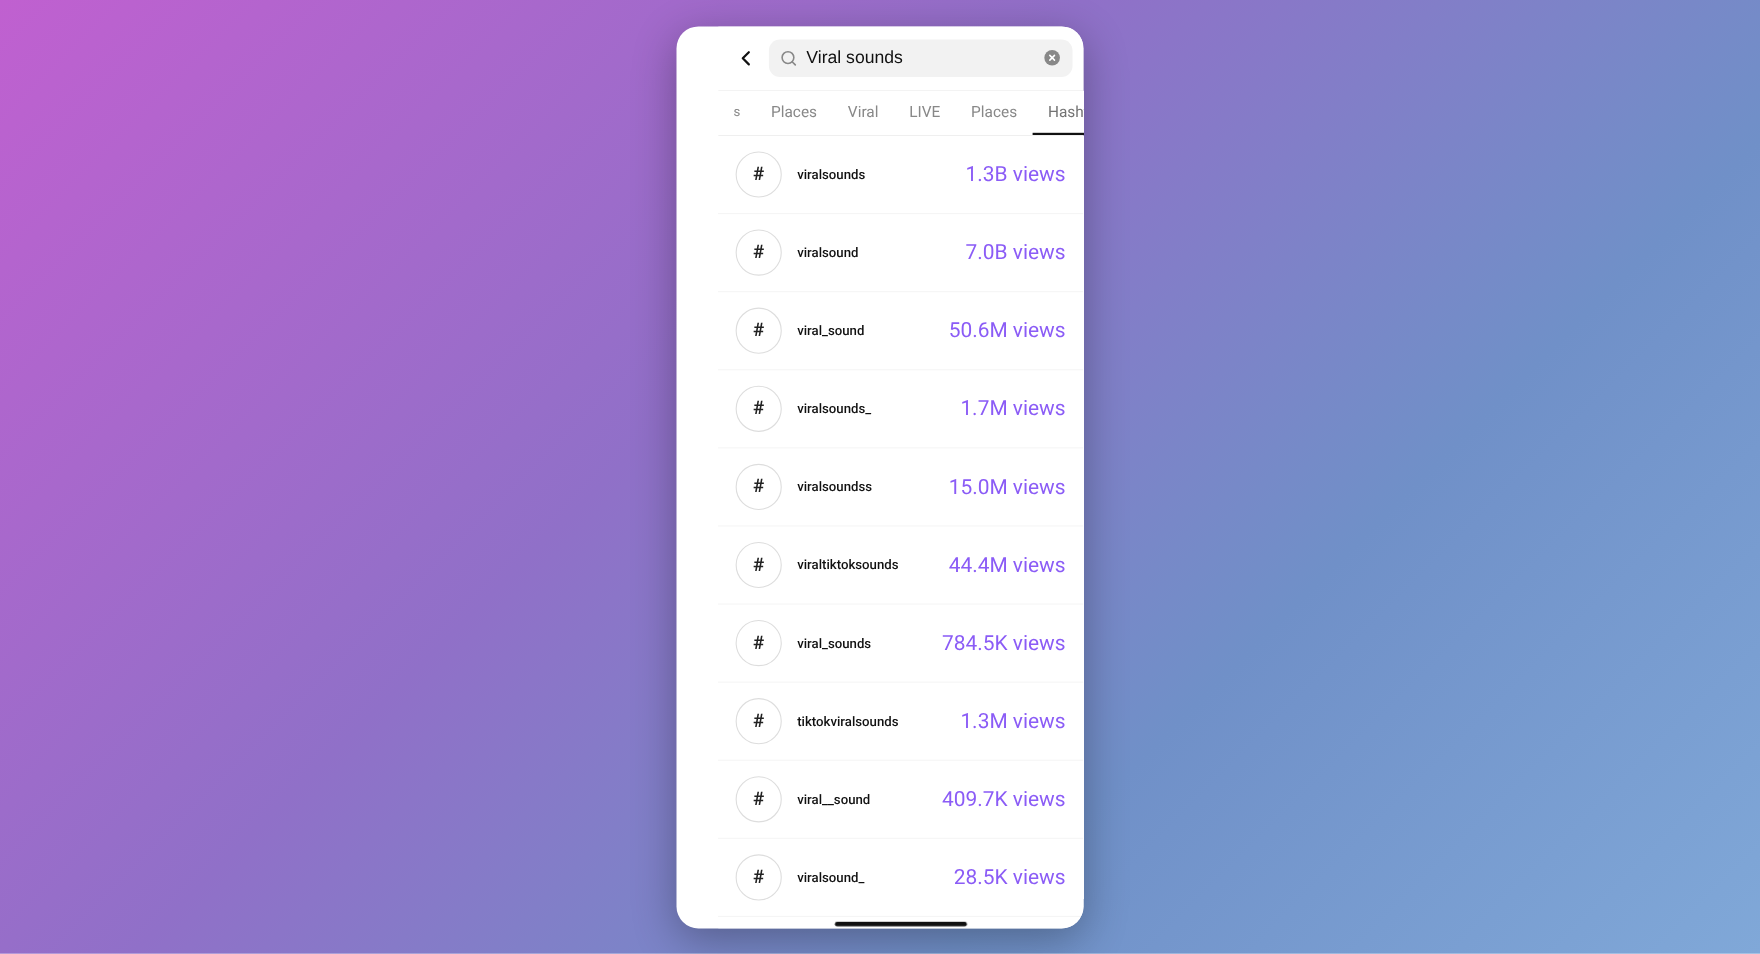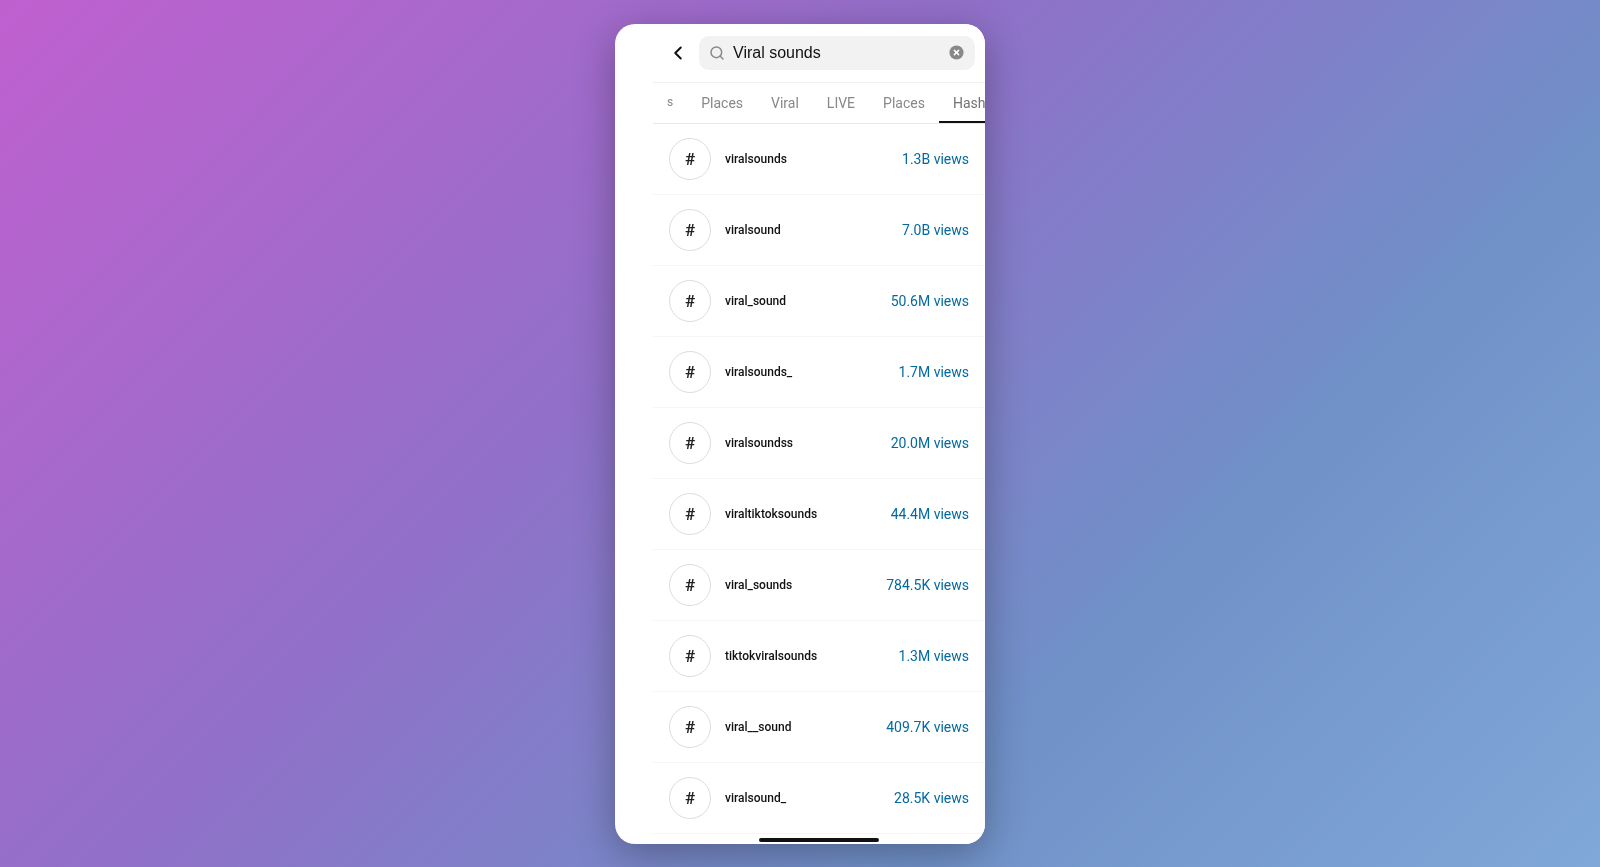--- a/index.html
+++ b/index.html
@@ -153,22 +153,22 @@
       flex: 1;
     }
 
     .hashtag-name {
       font-size: 12px;
       font-weight: 500;
       color: #111;
     }
 
     .views-count {
-      font-size: 14px;
-      color: #0369a1;
+      font-size: 19px;
+      color: #8b5cf6;
       flex-shrink: 0;
     }
 
     .bottom-bar {
       height: 5px;
       display: flex;
       align-items: center;
       justify-content: center;
       padding-bottom: 2px;
       background: #fff;
@@ -260,21 +260,21 @@
     <div class="result-text">
       <div class="hashtag-name">viralsounds_</div>
     </div>
     <div class="views-count">1.7M views</div>
   </div>
       <div class="result-item">
     <div class="hash-icon-wrap">#</div>
     <div class="result-text">
       <div class="hashtag-name">viralsoundss</div>
     </div>
-    <div class="views-count">20.0M views</div>
+    <div class="views-count">15.0M views</div>
   </div>
       <div class="result-item">
     <div class="hash-icon-wrap">#</div>
     <div class="result-text">
       <div class="hashtag-name">viraltiktoksounds</div>
     </div>
     <div class="views-count">44.4M views</div>
   </div>
       <div class="result-item">
     <div class="hash-icon-wrap">#</div>

